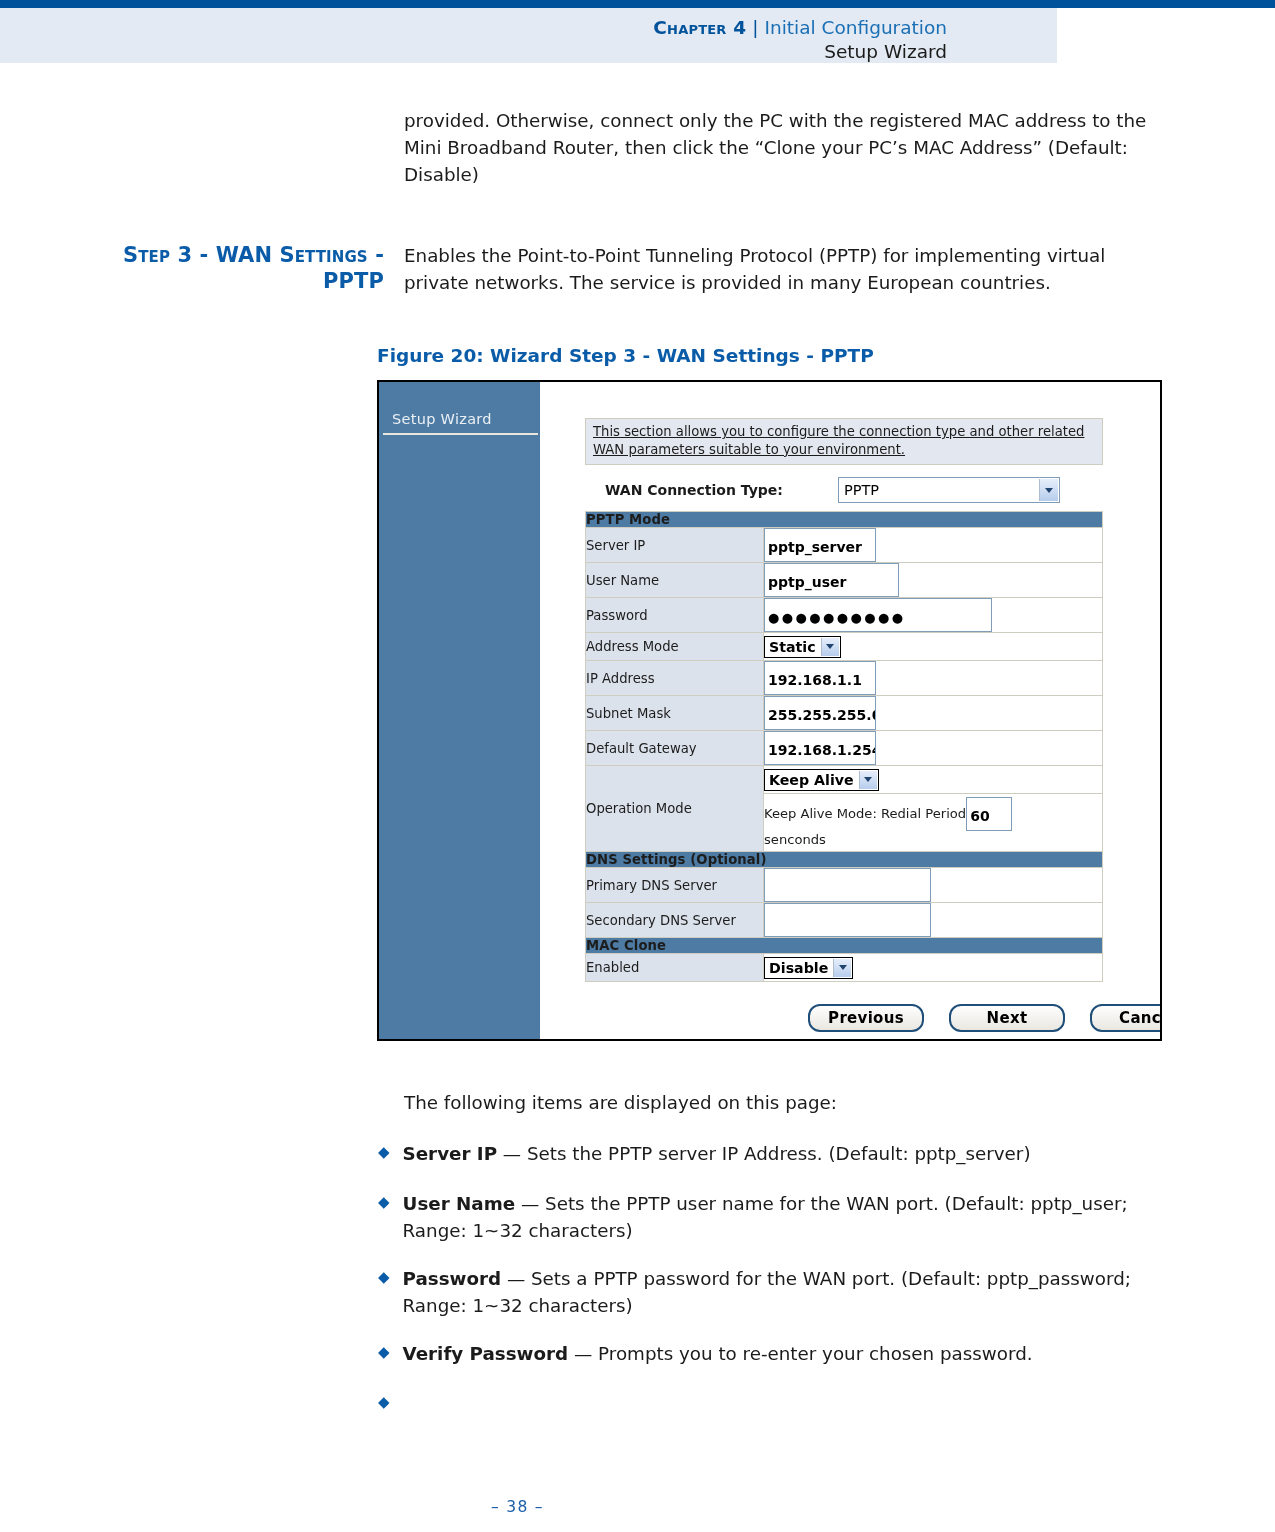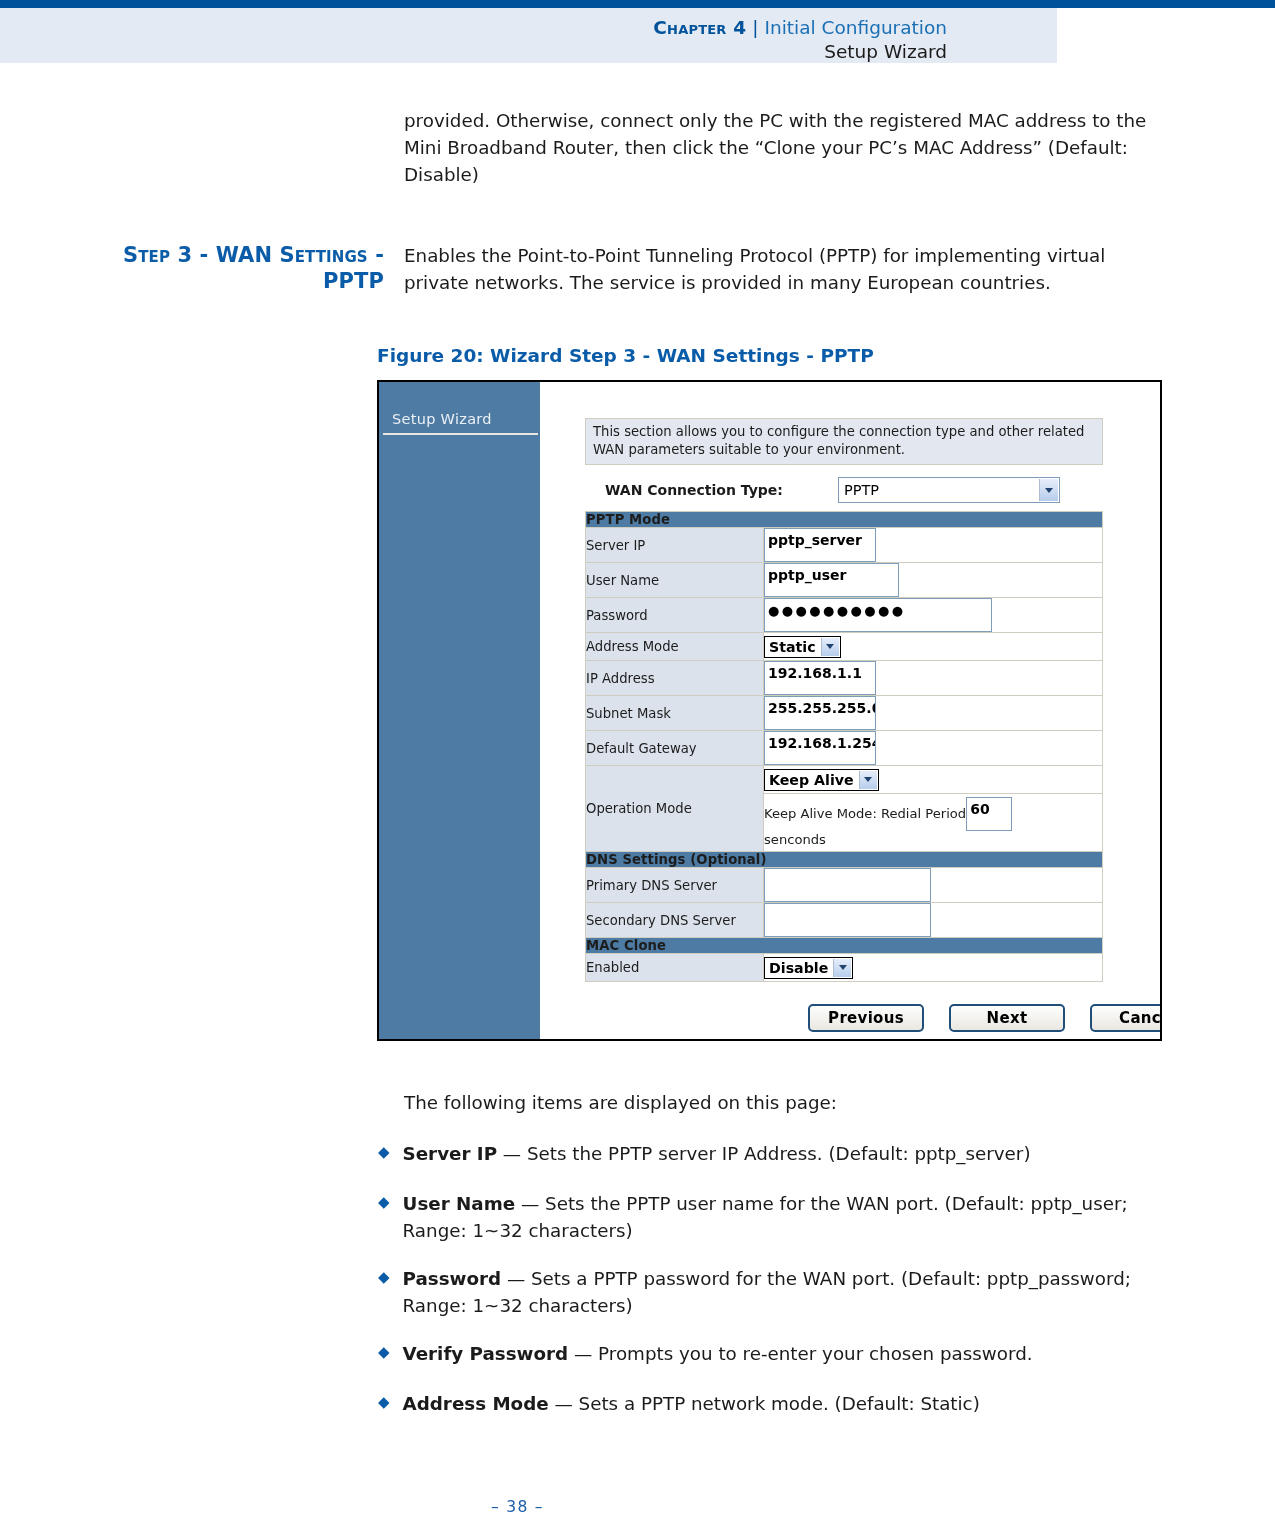--- a/index.html
+++ b/index.html
@@ -125,20 +125,21 @@
 
   #ui-desc {
     position: absolute;
     left: 45px; top: 36px; width: 518px;
     background: #e3e8f0;
     border: 1px solid #cfcdbf;
     color: #1c1c1c;
     font-size: 13.2px;
     line-height: 1.35;
     padding: 4px 6px 5px 7px;
+    text-decoration: underline;
   }
 
   #ui-conn-label {
     position: absolute; left: 65px; top: 100px;
     font-weight: bold; font-size: 14px; color: #1a1a1a;
   }
 
   
   .ui-select {
     position: absolute;
@@ -202,21 +203,21 @@
     letter-spacing: .1px;
   }
   
   .ui-input {
     display: inline-block;
     background: #ffffff;
     border: 1px solid #7f9db9;
     font-size: 14px;
     font-weight: bold;
     color: #000;
-    padding: 2px 3px;
+    padding: 9px 3px;
     height: 34px;
     line-height: 19px;
     white-space: nowrap;
     overflow: hidden;
     vertical-align: middle;
   }
   .w-sm  { width: 112px; }
   .w-md  { width: 135px; }
   .w-lg  { width: 228px; }
   .w-dns { width: 167px; }
@@ -257,21 +258,21 @@
 
   
   #ui-buttons {
     position: absolute;
     left: 268px; top: 622px;
     display: flex; gap: 25px;
   }
   .ui-btn {
     background: linear-gradient(#fefefe, #e9e7e0);
     border: 2px solid #1f4e79;
-    border-radius: 5px;
+    border-radius: 12px;
     font-size: 15px;
     font-weight: bold;
     color: #000;
     padding: 3px 0;
     width: 116px;
     text-align: center;
     letter-spacing: .3px;
   }
 
   
@@ -482,16 +483,15 @@
   <span class="bullet-text"><b>Password</b><span> — </span><span>Sets a PPTP password for the WAN port. (Default: pptp_password; Range: 1~32 characters)</span></span>
 </div>
 
 <div class="bullet-row" style="top:1340px">
   <span class="diamond">◆</span>
   <span class="bullet-text"><b>Verify Password</b><span> — </span><span>Prompts you to re-enter your chosen password.</span></span>
 </div>
 
 <div class="bullet-row" style="top:1390px">
   <span class="diamond">◆</span>
-  <span class="bullet-text"><b>Address Mode</b><span> — </span><span>Sets a PPTP network mode. (Default: Static)</span></span>
 </div>
 
 <div id="page-number">–  38  –</div>
 
 </body></html>

